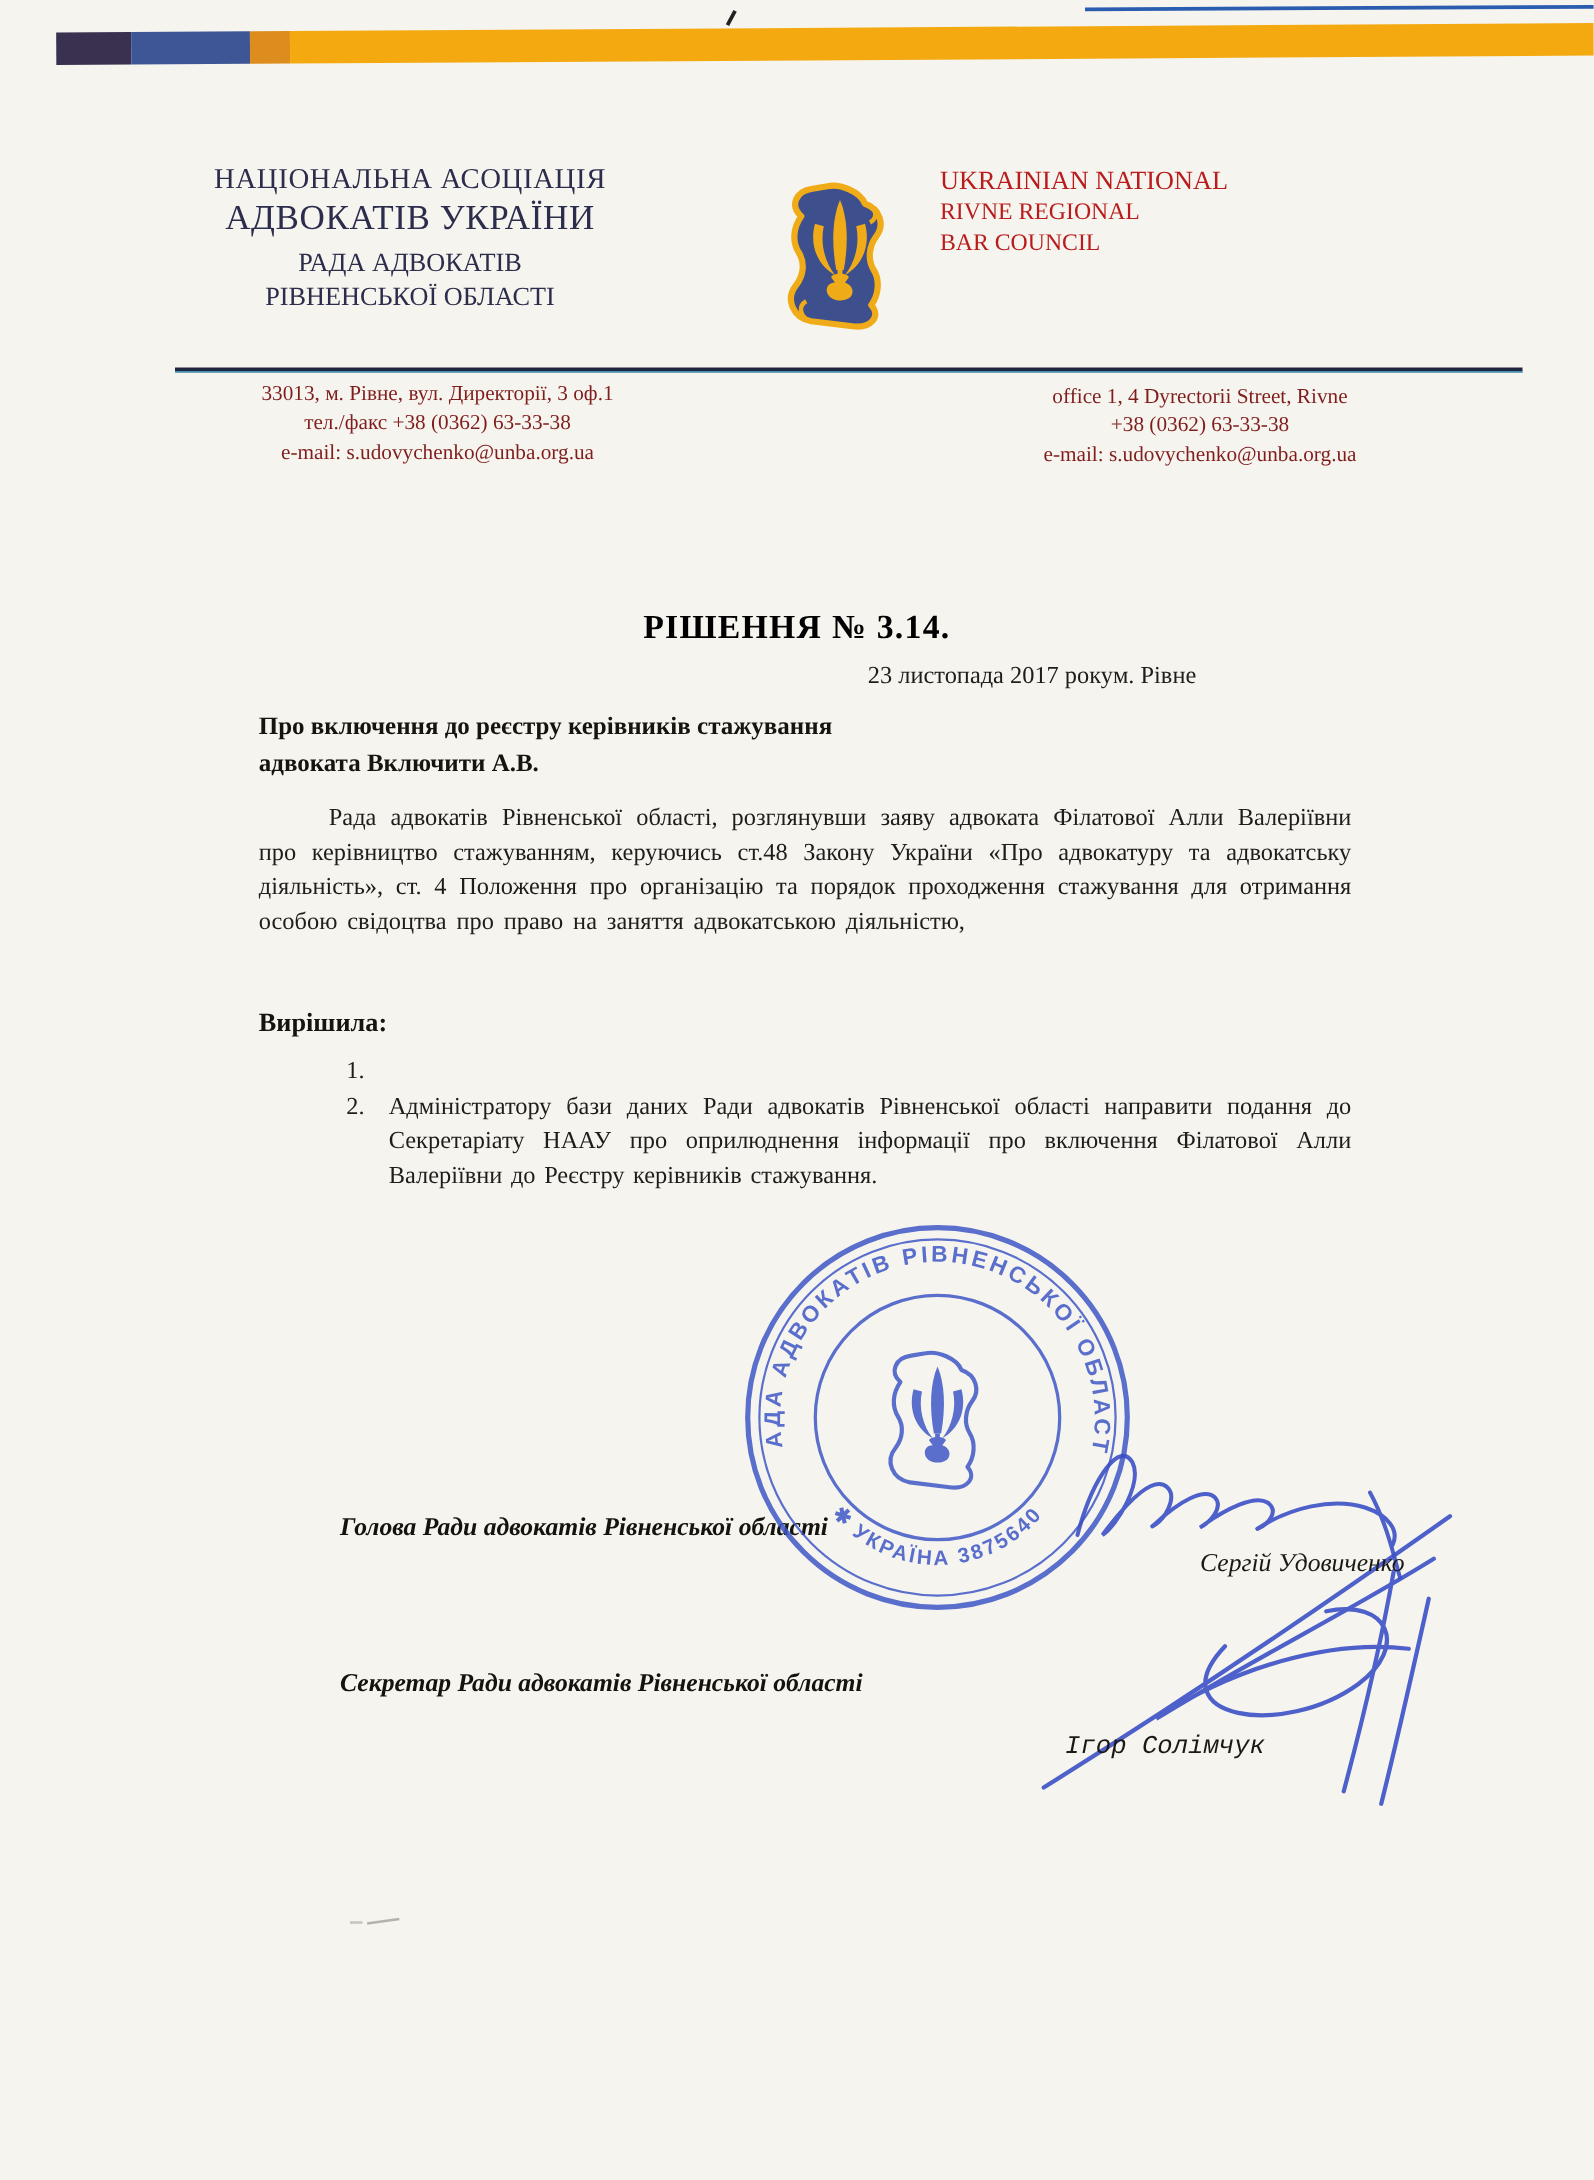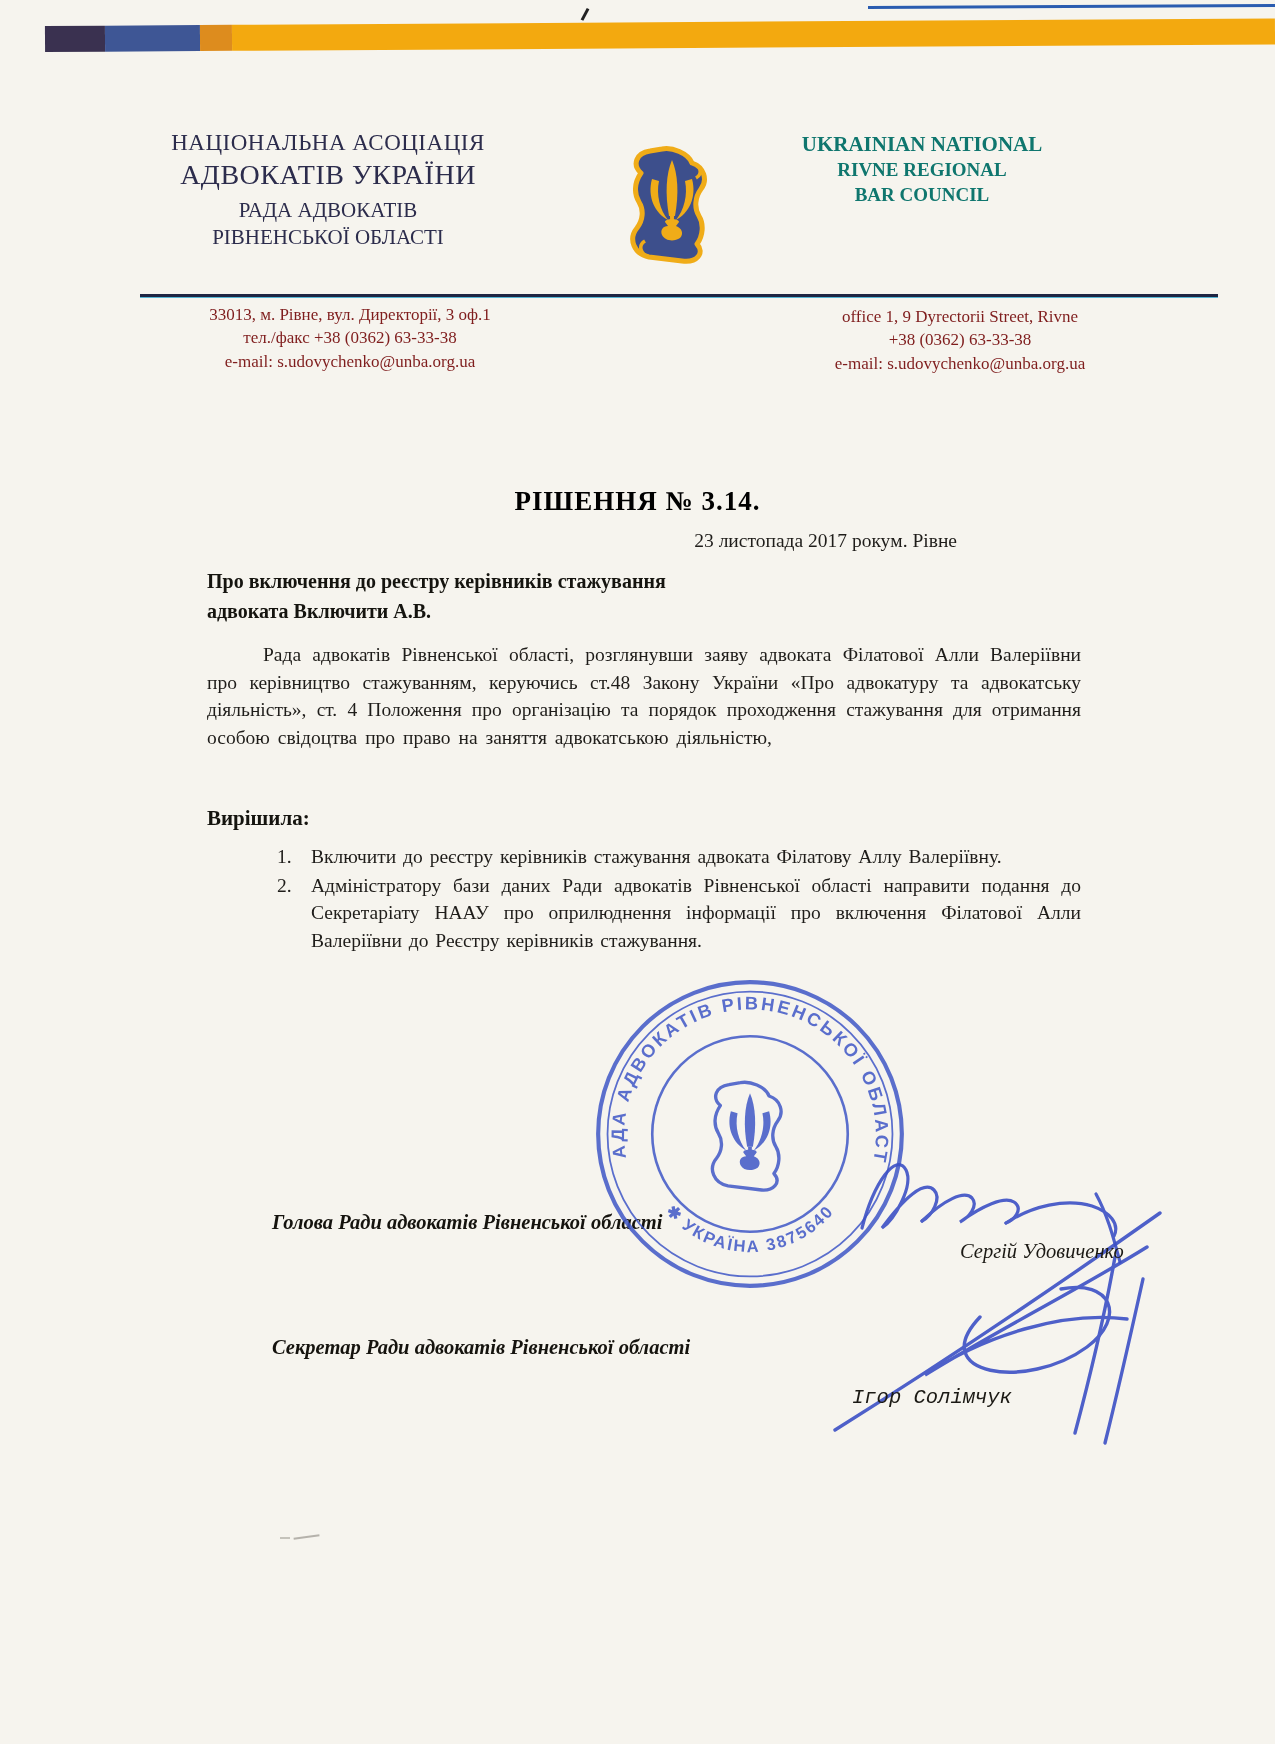--- a/index.html
+++ b/index.html
@@ -15,21 +15,21 @@
   .topbar{left:45px;top:26px;width:1230px;height:26px;display:flex;transform:rotate(-0.35deg);transform-origin:left center;}
   .topbar .seg{height:100%;}
   .topline{left:868px;top:5px;width:407px;height:3px;background:#2a5cb0;transform:rotate(-0.3deg);}
   .tickmark{left:583px;top:10px;width:9px;height:13px;border-left:3px solid #222;transform:rotate(28deg);}
   
   .hdr-ua{left:140px;top:128px;width:376px;text-align:center;color:#2c2c4c;font-weight:normal;line-height:1.28;}
   .hdr-ua .l1{font-size:23px;letter-spacing:.5px;}
   .hdr-ua .l2{font-size:28px;letter-spacing:.5px;}
   .hdr-ua .l3{font-size:21px;margin-top:4px;}
   .hdr-ua .l4{font-size:21px;}
-  .hdr-en{left:752px;top:131px;width:340px;text-align:center;color:#0f766e;font-weight:bold;line-height:1.3;}
+  .hdr-en{left:752px;top:131px;width:340px;color:#b91c1c;font-weight:normal;line-height:1.3;}
   .hdr-en .l1{font-size:21px;}
   .hdr-en .l2{font-size:25px;letter-spacing:.5px;}
   .hdr-en .l3{font-size:19px;}
   .hdr-en .l4{font-size:19px;}
   .logo{left:622px;top:144px;width:100px;height:122px;}
   .hrule{left:140px;top:294px;width:1078px;height:3px;background:#1e2542;border-bottom:1px solid #58b6d4;}
   .contact{font-size:17px;line-height:1.38;text-align:center;color:#7f1d1d;}
   .contact-ua{left:150px;top:303px;width:400px;}
   .contact-en{left:765px;top:305px;width:390px;}
   
@@ -94,21 +94,21 @@
 </div>
 
 <div class="abs hrule"></div>
 
 <div class="abs contact contact-ua">
   <div>33013, м. Рівне, вул. Директорії, 3 оф.1</div>
   <div>тел./факс  +38 (0362) 63-33-38</div>
   <div>e-mail: s.udovychenko@unba.org.ua</div>
 </div>
 <div class="abs contact contact-en">
-  <div>office 1, 9 Dyrectorii Street, Rivne</div>
+  <div>office 1, 4 Dyrectorii Street, Rivne</div>
   <div>+38 (0362) 63-33-38</div>
   <div>e-mail: s.udovychenko@unba.org.ua</div>
 </div>
 
 <div class="abs doc-title">РІШЕННЯ  № 3.14.</div>
 
 <div class="abs date-row">
   <span>23 листопада 2017 року</span>
   <span>м. Рівне</span>
 </div>
@@ -118,21 +118,20 @@
   <div>адвоката Включити А.В.</div>
 </div>
 
 <div class="abs body-par">Рада адвокатів Рівненської області, розглянувши заяву адвоката Філатової Алли Валеріївни про керівництво стажуванням,  керуючись ст.48 Закону України «Про адвокатуру та адвокатську діяльність»,  ст. 4 Положення про організацію та порядок проходження стажування для отримання особою свідоцтва про право на заняття адвокатською діяльністю,</div>
 
 <div class="abs resolved">Вирішила:</div>
 
 <div class="abs list">
   <div class="list-item">
     <span class="num">1.</span>
-    <span class="txt">Включити до реєстру керівників стажування адвоката Філатову Аллу Валеріївну.</span>
   </div>
   <div class="list-item">
     <span class="num">2.</span>
     <span class="txt">Адміністратору бази даних Ради адвокатів Рівненської області направити подання до Секретаріату НААУ про оприлюднення інформації про включення Філатової Алли Валеріївни до Реєстру керівників стажування.</span>
   </div>
 </div>
 
 <div class="abs sig-label lbl-head">Голова Ради адвокатів Рівненської області</div>
 <div class="abs sig-label lbl-sec">Секретар Ради адвокатів Рівненської області</div>
 

